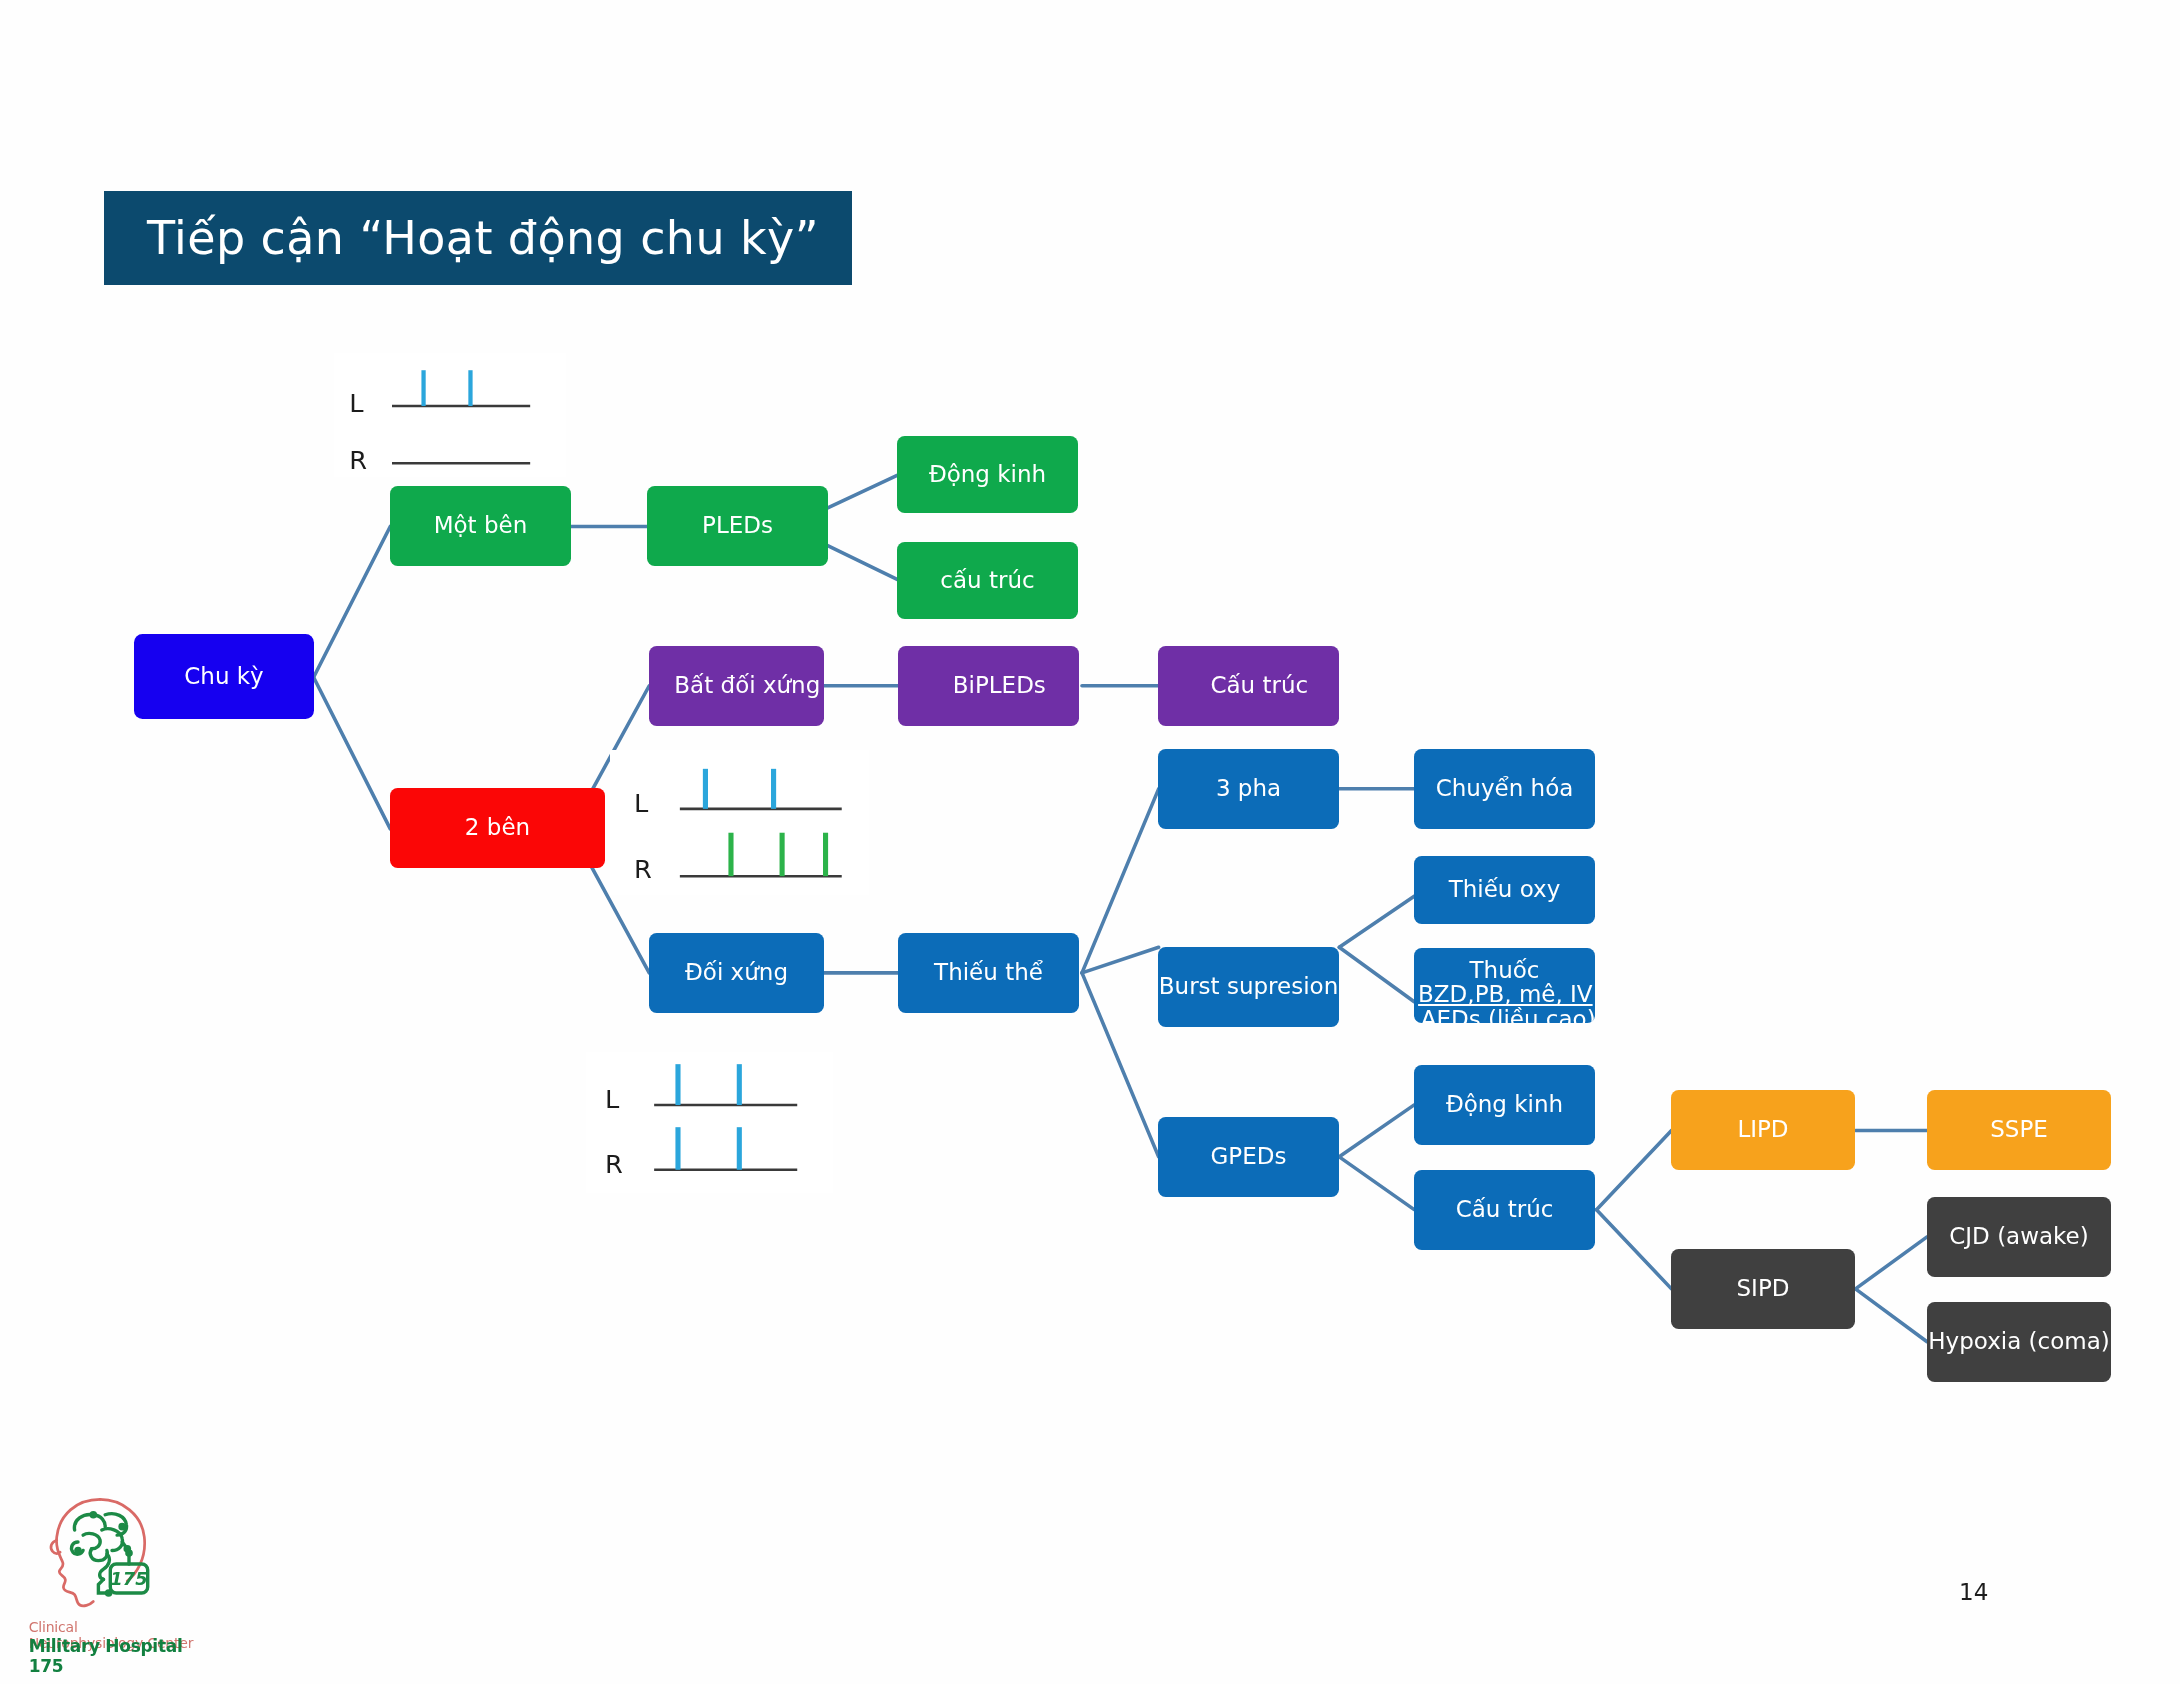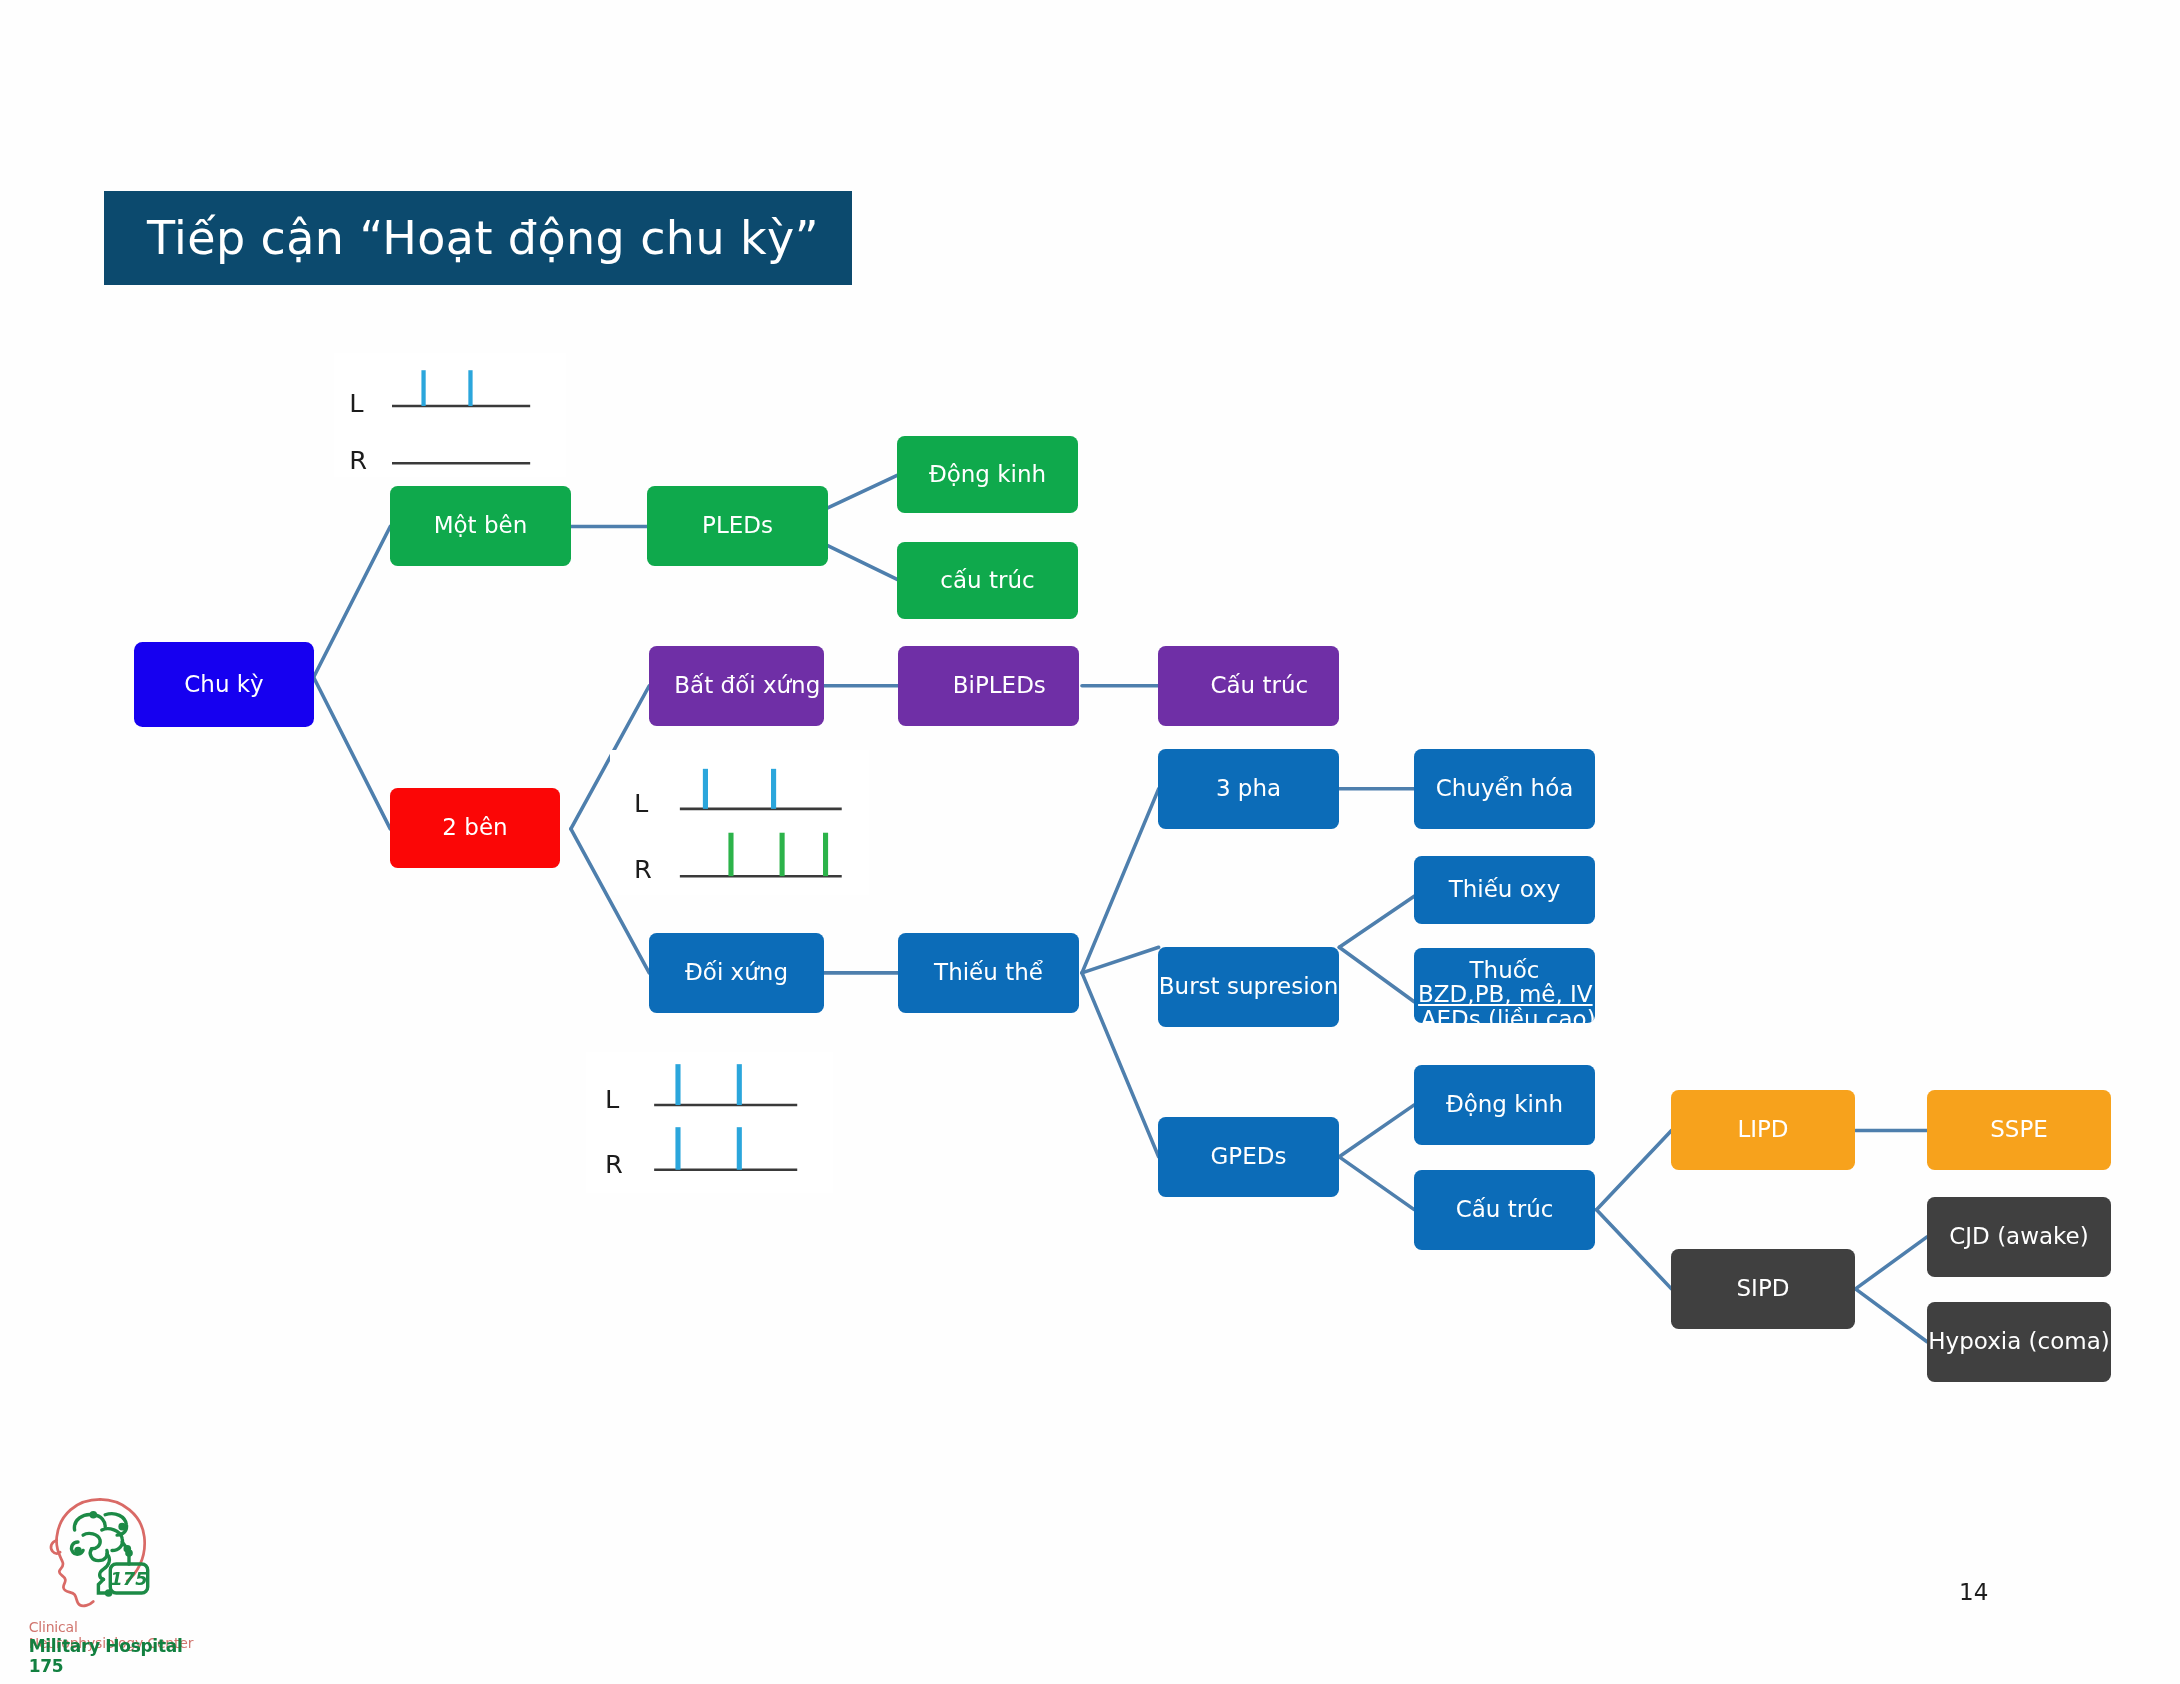--- a/index.html
+++ b/index.html
@@ -29,21 +29,21 @@
     position:absolute;border-radius:7.7px;
     display:flex;align-items:center;justify-content:center;
     color:#ffffff;text-align:center;
     font-family:"DejaVu Sans", sans-serif;
     font-size:23px;line-height:1.12;
     overflow:hidden;
     box-sizing:border-box;
     padding:1.7px 3.4px;
   }
   .node.nowrap{white-space:nowrap;}
-  .node.root{background:#1600F0;border-radius:8.5px;margin-top:8px;}
+  .node.root{background:#1600F0;border-radius:8.5px;}
   .node.red{background:#FB0606;}
   .node.green{background:#0FA94C;}
   .node.purple{background:#6F2FA6;padding-left:25px;}
   .node.blue{background:#0C6CB8;}
   .node.orange-l{background:#F7A21C;}
   .node.orange-d{background:#404040;}
 
   
   .node.clip{
     display:block;padding:10.2px 0 0 0;white-space:nowrap;
@@ -171,21 +171,21 @@
   <div class="node root nowrap" style="left:134px;top:634px;width:180px;height:85px;">Chu kỳ</div>
 
   <div class="node green nowrap" style="left:390px;top:486px;width:181px;height:80px;">Một bên</div>
 
   <div class="node green nowrap" style="left:647px;top:486px;width:181px;height:80px;">PLEDs</div>
 
   <div class="node green nowrap" style="left:897px;top:436px;width:181px;height:77px;">Động kinh</div>
 
   <div class="node green nowrap" style="left:897px;top:542px;width:181px;height:77px;">cấu trúc</div>
 
-  <div class="node red nowrap" style="left:390px;top:788px;width:170px;height:80px;">2 bên</div>
+  <div class="node red nowrap" style="left:390px;top:788px;width:215px;height:80px;">2 bên</div>
 
   <div class="node purple nowrap" style="left:649px;top:646px;width:175px;height:80px;">Bất đối xứng</div>
 
   <div class="node purple nowrap" style="left:898px;top:646px;width:181px;height:80px;">BiPLEDs</div>
 
   <div class="node purple nowrap" style="left:1158px;top:646px;width:181px;height:80px;">Cấu trúc</div>
 
   <div class="node blue nowrap" style="left:649px;top:933px;width:175px;height:80px;">Đối xứng</div>
 
   <div class="node blue nowrap" style="left:898px;top:933px;width:181px;height:80px;">Thiếu thể</div>

